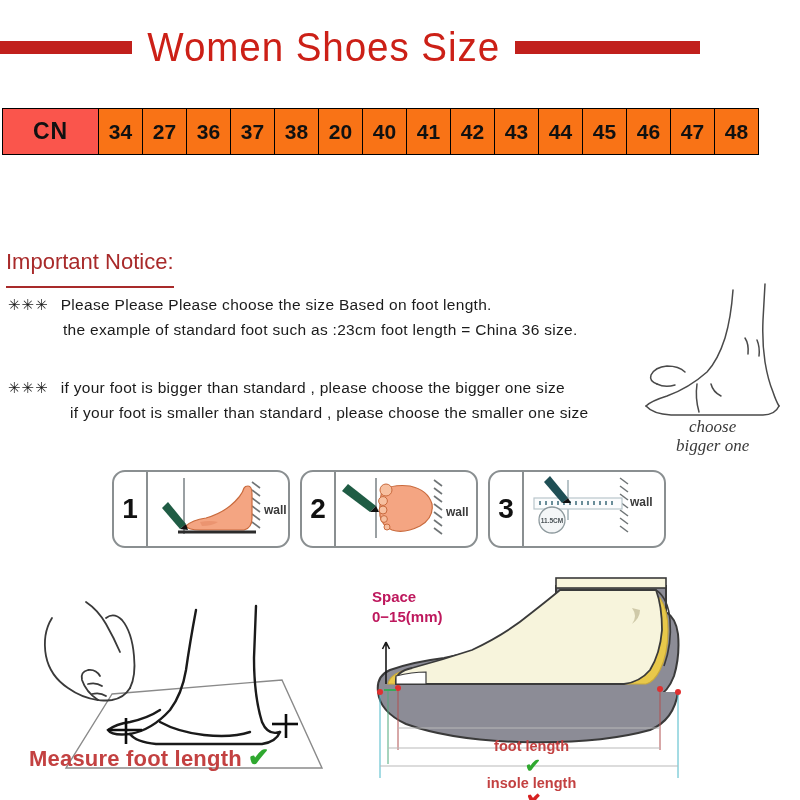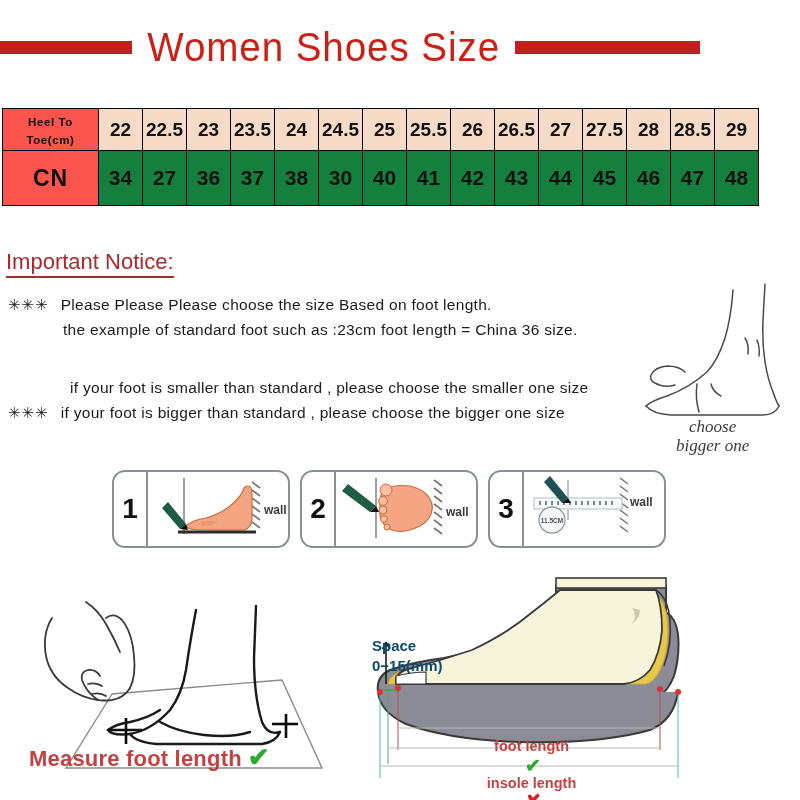--- a/index.html
+++ b/index.html
@@ -37,27 +37,27 @@
   .size-table td {
     border: 1.6px solid #000; text-align: center; vertical-align: middle;
     font-weight: 700; color: #111; padding: 0;
   }
   .row-head {
     background: #FA554C; width: 96px; height: 42px;
   }
   .rh-label { font-size: 11.5px; letter-spacing: 0.6px; }
   .rh-cn { font-size: 23px; letter-spacing: 1px; }
   .cell-cm { background: #F5DBC6; width: 44px; height: 42px; font-size: 19px; }
-  .cell-cn { background: #15803d; width: 44px; height: 55px; font-size: 21px; }
+  .cell-cn { background: #f97316; width: 44px; height: 46px; font-size: 21px; }
 
   
   .notice-title {
     position: absolute; left: 6px; top: 249px;
     color: #A82A2A; font-size: 22px; font-weight: 400;
-    border-bottom: 2px solid #A82A2A; padding-bottom: 1px;
+    border-bottom: 2px solid #A82A2A; padding-bottom: 11px;
     font-family: "Liberation Sans Narrow", "Liberation Sans", sans-serif;
   }
   .notice-block { position: absolute; left: 8px; color: #1b1b1b; font-size: 15.5px; }
   .nb1 { top: 292px; }
   .nb2 { top: 375px; }
   .nline { white-space: nowrap; line-height: 25px; letter-spacing: 0.3px; }
   .stars { letter-spacing: 1px; margin-right: 12px; font-size: 15px; }
   .indent { padding-left: 55px; }
   .indent2 { padding-left: 62px; }
 
@@ -86,21 +86,21 @@
   .measure-panel { position: absolute; left: 0px; top: 572px; width: 360px; height: 228px; }
   .measure-caption {
     position: absolute; left: 29px; top: 742px; font-size: 22px; font-weight: 700;
     color: #C34141; white-space: nowrap; letter-spacing: 0.2px;
   }
   .measure-check { color: #2FA82F; font-size: 26px; font-weight: 700; margin-left: 6px; }
 
   
   .shoe-panel { position: absolute; left: 360px; top: 572px; width: 440px; height: 228px; }
   .space-label {
-    position: absolute; left: 372px; top: 636px; color: #0c4a6e;
+    position: absolute; left: 372px; top: 587px; color: #be185d;
     font-size: 15px; font-weight: 700; line-height: 20px;
   }
   .space-label .unit { font-size: 15px; }
   .len-labels {
     position: absolute; left: 482px; top: 738px;
     font-size: 14.5px; font-weight: 700; color: #C34141; line-height: 17.5px;
   }
   .len-row { white-space: nowrap; display: flex; align-items: center; flex-direction: column; }
   .mark-ok { color: #2FA82F; font-size: 19px; margin-left: 3px; line-height: 1; }
   .mark-no { color: #D62222; font-size: 19px; margin-left: 3px; line-height: 1; font-weight: 700; }
@@ -109,50 +109,30 @@
 <body>
 
 <div class="title-band">
   <div class="title-bar-left"></div>
   <div class="title-text">Women  Shoes  Size</div>
   <div class="title-bar-right"></div>
 </div>
 
 <table class="size-table">
   <tbody>
-      <tr>
-    <td class="row-head">
-      <span class="rh-label">Heel To Toe(cm)</span>
-    </td>
-    <td class="cell-cm">22</td>
-    <td class="cell-cm">22.5</td>
-    <td class="cell-cm">23</td>
-    <td class="cell-cm">23.5</td>
-    <td class="cell-cm">24</td>
-    <td class="cell-cm">24.5</td>
-    <td class="cell-cm">25</td>
-    <td class="cell-cm">25.5</td>
-    <td class="cell-cm">26</td>
-    <td class="cell-cm">26.5</td>
-    <td class="cell-cm">27</td>
-    <td class="cell-cm">27.5</td>
-    <td class="cell-cm">28</td>
-    <td class="cell-cm">28.5</td>
-    <td class="cell-cm">29</td>
-  </tr>
   <tr>
     <td class="row-head">
       <span class="rh-cn">CN</span>
     </td>
     <td class="cell-cn">34</td>
     <td class="cell-cn">27</td>
     <td class="cell-cn">36</td>
     <td class="cell-cn">37</td>
     <td class="cell-cn">38</td>
-    <td class="cell-cn">30</td>
+    <td class="cell-cn">20</td>
     <td class="cell-cn">40</td>
     <td class="cell-cn">41</td>
     <td class="cell-cn">42</td>
     <td class="cell-cn">43</td>
     <td class="cell-cn">44</td>
     <td class="cell-cn">45</td>
     <td class="cell-cn">46</td>
     <td class="cell-cn">47</td>
     <td class="cell-cn">48</td>
   </tr>
@@ -162,24 +142,24 @@
 <div class="notice-title">Important Notice:</div>
 
 <div class="notice-block nb1">
   <div class="nline">
     <span class="stars">✳✳✳</span><span>Please  Please  Please  choose  the  size  Based  on  foot  length.</span>
   </div>
   <div class="nline indent">the  example  of  standard  foot  such  as :23cm  foot  length  =  China  36  size.</div>
 </div>
 
 <div class="notice-block nb2">
-  <div class="nline indent2">if  your  foot  is  smaller  than  standard ,  please  choose  the  smaller  one  size</div>
   <div class="nline">
     <span class="stars">✳✳✳</span><span>if  your  foot  is  bigger  than  standard ,  please  choose  the  bigger  one  size</span>
   </div>
+  <div class="nline indent2">if  your  foot  is  smaller  than  standard ,  please  choose  the  smaller  one  size</div>
 </div>
 
 <svg class="foot-sketch" viewBox="0 0 150 140">
   <g fill="none" stroke="#4a4a4a" stroke-width="1.5" stroke-linecap="round">
     <path d="M120 4 L118 40 Q117 62 120 82 Q123 100 128 112 Q131 121 134 126"></path>
     <path d="M88 10 Q86 38 80 58 Q73 80 62 92 Q44 108 22 116 Q6 121 1 126"></path>
     <path d="M1 126 Q8 134 26 135 L118 135 Q130 135 134 126"></path>
     <path d="M40 92 Q34 86 22 86 Q10 87 6 95 Q4 101 12 104"></path>
     <path d="M12 104 Q20 108 30 105"></path>
     <path d="M100 58 Q104 64 103 74"></path>

